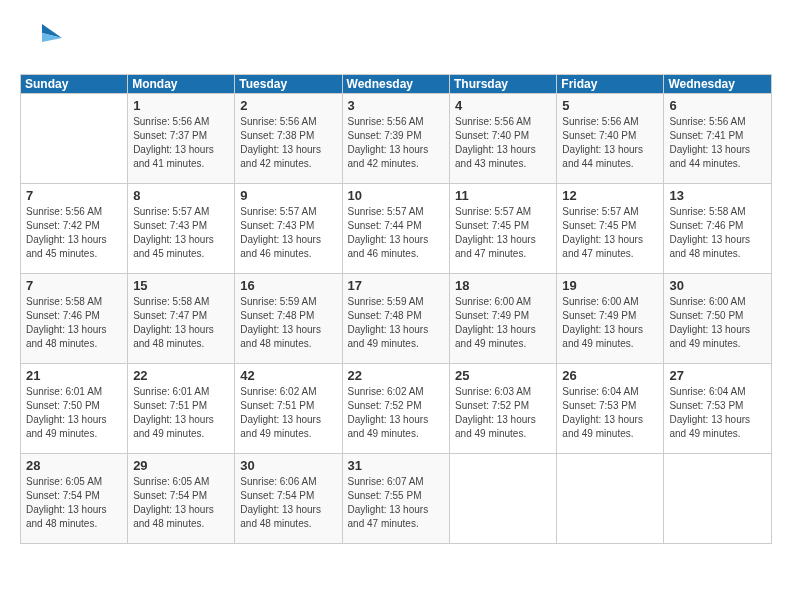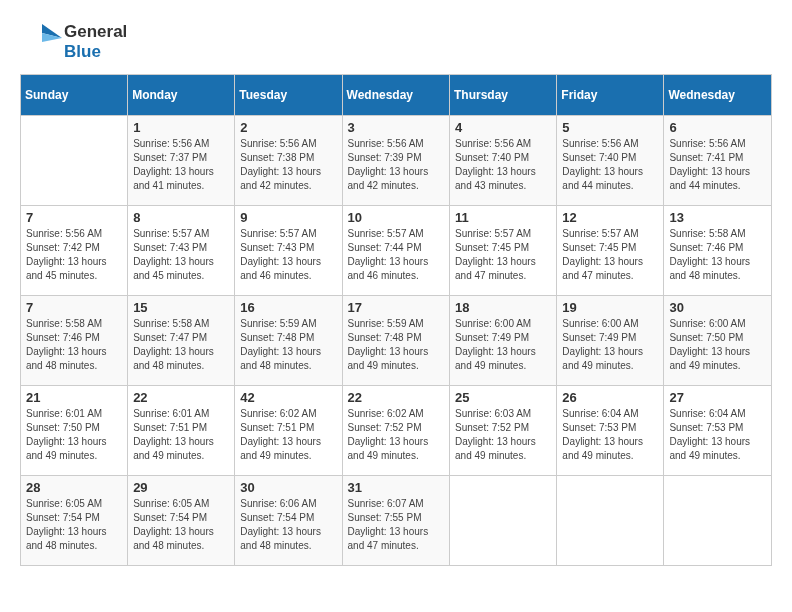--- a/index.html
+++ b/index.html
@@ -34,21 +34,21 @@
       color: #555;
     }
     table {
       width: 100%;
       border-collapse: collapse;
       font-size: 11px;
     }
     thead tr th {
       background-color: #1a6faf;
       color: #fff;
-      padding: 13px 4px;
+      padding: 2px 4px;
       text-align: left;
       font-size: 12px;
       font-weight: bold;
       border: 1px solid #ccc;
     }
     tbody tr td {
       border: 1px solid #ccc;
       padding: 4px 5px;
       vertical-align: top;
       width: 108px;
@@ -78,24 +78,20 @@
 <body>
 
 <div class="header">
   <div class="logo">
     <div style="display:flex;align-items:center;gap:0;">
       <div style="position:relative;width:44px;height:44px;">
         <svg width="44" height="44" viewBox="0 0 44 44">
           <polygon points="22,4 42,18 22,13" fill="#1a6faf"></polygon>
           <polygon points="22,13 42,18 22,22" fill="#6bb8e8"></polygon>
         </svg>
-      </div>
-      <div>
-        <div style="font-size:17px;font-weight:bold;color:#333;line-height:1.15;">General</div>
-        <div style="font-size:17px;font-weight:bold;color:#1a6faf;line-height:1.15;">Blue</div>
       </div>
     </div>
   </div>
   <div class="title-block">
     <div class="month-title"></div>
     <div class="subtitle"></div>
   </div>
 </div>
 
 <table>

